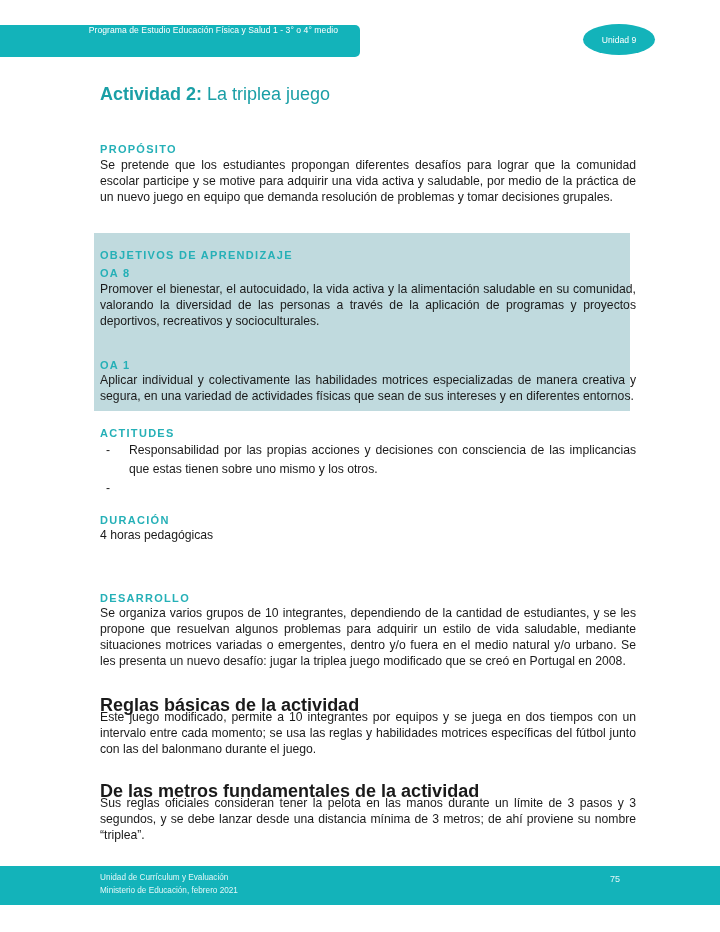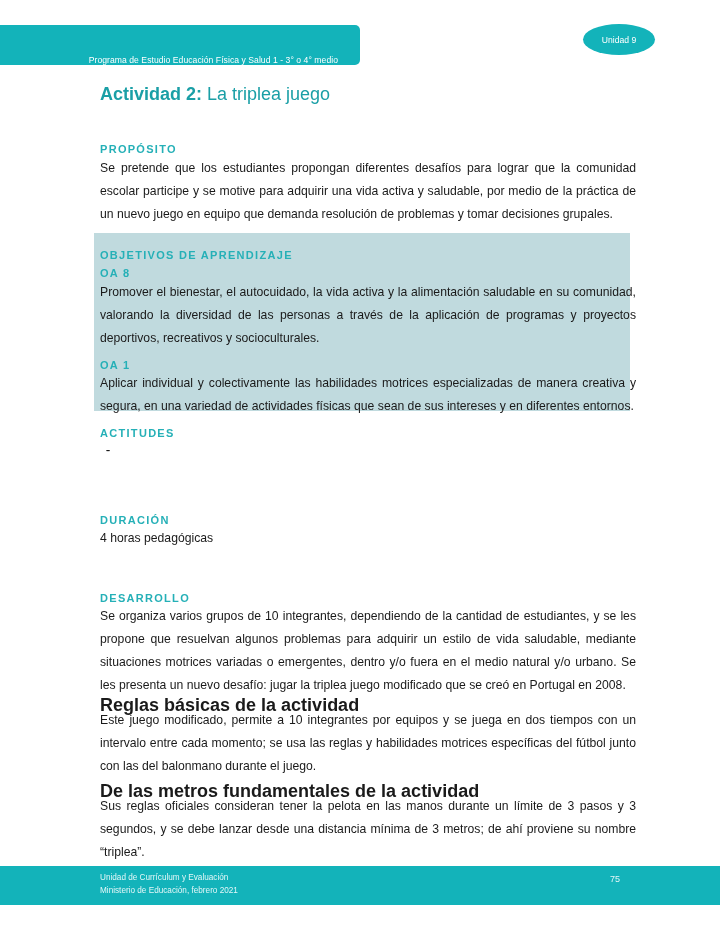--- a/index.html
+++ b/index.html
@@ -1,22 +1,22 @@
 <!DOCTYPE html>
 <html><head>
   <meta charset="utf-8">
   <style>
     * { box-sizing: border-box; margin: 0; padding: 0; }
     html, body { width: 720px; height: 932px; background: #ffffff; overflow: hidden; }
     body { position: relative; font-family: "Liberation Sans", sans-serif; color: #1a1a1a; }
 
     .header-bar {
-      position: absolute; left: 0; top: 25px; width: 360px; height: 40px;
+      position: absolute; left: 0; top: 25px; width: 360px; height: 32px;
       background: #13b3ba; border-radius: 0 5px 5px 0;
-      display: flex; align-items: flex-end; justify-content: flex-end;
+      display: flex; align-items: flex-start; justify-content: flex-end;
       padding-right: 22px;
     }
     .header-bar span { color: #ffffff; font-size: 8.6px; letter-spacing: 0.05px; }
 
     .unit-badge {
       position: absolute; left: 583px; top: 24px; width: 72px; height: 31px;
       background: #13b3ba; border-radius: 50%;
       display: flex; align-items: center; justify-content: center;
     }
     .unit-badge span { color: #ffffff; font-size: 8.6px; }
@@ -26,21 +26,21 @@
       white-space: nowrap;
     }
     .title b { font-weight: bold; }
 
     .section-head {
       position: absolute; left: 100px; font-size: 11px; font-weight: bold;
       color: #25b0b7; letter-spacing: 1.3px;
     }
     .para {
       position: absolute; left: 100px; width: 536px; font-size: 12.2px;
-      line-height: 23px; text-align: justify; color: #1a1a1a;
+      line-height: 16px; text-align: justify; color: #1a1a1a;
     }
     .subhead {
       position: absolute; left: 100px; font-size: 18px; font-weight: bold; color: #1a1a1a;
     }
 
     .oa-box {
       position: absolute; left: 94px; top: 233px; width: 536px; height: 178px;
       background: #c0dade;
     }
 
@@ -79,20 +79,21 @@
 <div class="section-head" style="top:249px;">OBJETIVOS DE APRENDIZAJE</div>
 <div class="section-head" style="top:267px;">OA 8</div>
 <div class="para" style="top:281px;">Promover el bienestar, el autocuidado, la vida activa y la alimentación saludable en su comunidad, valorando la diversidad de las personas a través de la aplicación de programas y proyectos deportivos, recreativos y socioculturales.</div>
 <div class="section-head" style="top:359px;">OA 1</div>
 <div class="para" style="top:372px;">Aplicar individual y colectivamente las habilidades motrices especializadas de manera creativa y segura, en una variedad de actividades físicas que sean de sus intereses y en diferentes entornos.</div>
 
 <div class="section-head" style="top:427px;">ACTITUDES</div>
 <ul class="bullet-list" style="top:441px;">
   <li>
     <span class="dash">-</span>
+    <span>Responsabilidad por las propias acciones y decisiones con consciencia de las implicancias que estas tienen sobre uno mismo y los otros.</span>
   </li>
   <li>
     <span class="dash">-</span>
   </li>
 </ul>
 
 <div class="section-head" style="top:514px;">DURACIÓN</div>
 <div class="para" style="top:527px;">4 horas pedagógicas</div>
 
 <div class="section-head" style="top:592px;">DESARROLLO</div>

